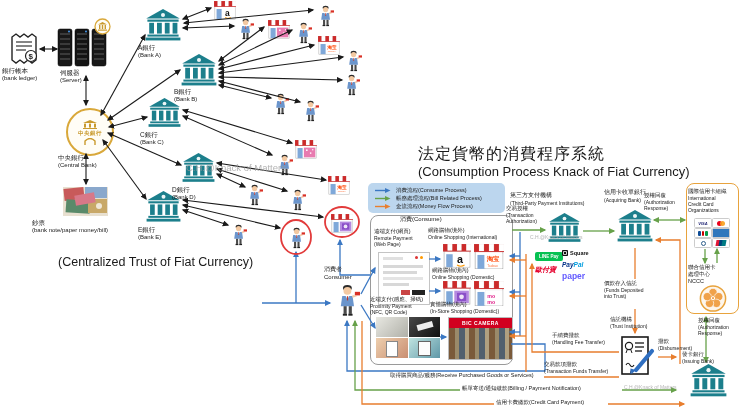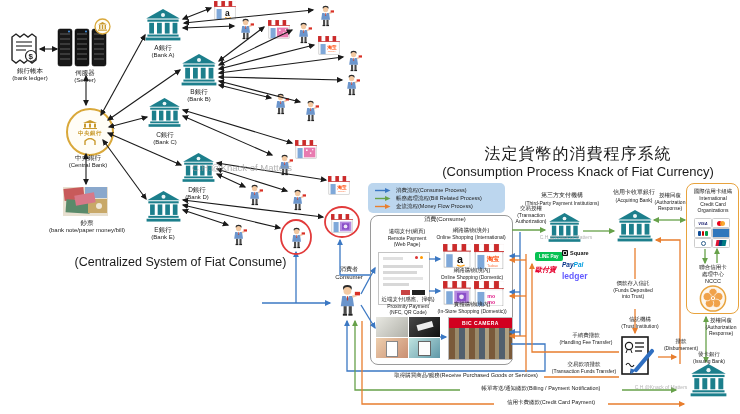--- a/index.html
+++ b/index.html
@@ -1,19 +1,19 @@
 <!DOCTYPE html>
 <html><head>
 <meta charset="utf-8">
 <style>
   html,body{margin:0;padding:0;background:#fff}
   .stage{position:relative;width:740px;height:414px;background:#fff;overflow:hidden;
          font-family:"Liberation Sans","DejaVu Sans",sans-serif;color:#1a1a1a}
   .abs{position:absolute}
-  .lb{position:absolute;text-align:center;color:#1a1a1a;z-index:3;line-height:1.25;white-space:nowrap}
+  .lb{position:absolute;text-align:left;color:#1a1a1a;z-index:3;line-height:1.25;white-space:nowrap}
   .s5{font-size:5px}.s55{font-size:5.5px}.s6{font-size:6px}.s65{font-size:6.5px}
   .wbg{background:#fff;line-height:1.1;padding:0 2px}
   .wm{color:#9a9a9a;opacity:.75;z-index:4}
   .title-zh{font-size:15px;letter-spacing:1px}
   .title-en{font-size:12.5px}
   .rtitle-zh{font-size:16px;letter-spacing:1px}
   .rtitle-en{font-size:13px}
   #legend{position:absolute;left:368px;top:183px;width:137px;height:30px;background:#BCD6EE;
           border-radius:5px;z-index:3;display:flex;flex-direction:column;justify-content:center;
           padding:2px 6px;box-sizing:border-box;gap:1px}
@@ -184,21 +184,21 @@
 
   <div class="logo" style="left:535px;top:252px;background:#06C152;border-radius:2px;color:#fff;font-size:4.5px;font-weight:bold;padding:2px 4px">LINE Pay</div>
   <div class="logo" style="left:562px;top:250px;display:flex;align-items:center;gap:2px">
     <span style="width:6px;height:6px;background:#111;display:inline-block;border-radius:1px;box-shadow:inset 0 0 0 1.2px #111, inset 0 0 0 2px #fff"></span>
     <span style="font-size:5.5px;font-weight:bold;color:#111">Square</span>
   </div>
   <div class="logo" style="left:535px;top:265px;color:#E6002D;font-size:7px;font-weight:bold;font-style:italic">歐付寶</div>
   <div class="logo" style="left:562px;top:261px;font-size:6.5px;font-weight:bold;font-style:italic">
     <span style="color:#003087">Pay</span><span style="color:#009CDE">Pal</span>
   </div>
-  <div class="logo" style="left:562px;top:271px;color:#635BFF;font-size:8.5px;font-weight:bold">ledger</div>
+  <div class="logo" style="left:562px;top:271px;color:#635BFF;font-size:8.5px;font-weight:bold">paper</div>
 
   <div class="orgs-box"></div>
   <div class="card" style="left:694px;top:218px">
     <span style="font-size:4px;font-weight:bold;font-style:italic;color:#1A1F71">VISA</span>
   </div>
   <div class="card" style="left:712px;top:218px">
     <span style="width:5px;height:5px;border-radius:50%;background:#EB001B;margin-right:-2px"></span>
     <span style="width:5px;height:5px;border-radius:50%;background:#F79E1B;opacity:.9"></span>
   </div>
   <div class="card" style="left:694px;top:228px;gap:1px">
@@ -752,21 +752,21 @@
   <div class="lb" style="left:172px;top:186px;width:50px">
     <div class="s65">D銀行</div>
       <div class="s6">(Bank D)</div>
   </div>
   <div class="lb" style="left:138px;top:226px;width:50px">
     <div class="s65">E銀行</div>
       <div class="s6">(Bank E)</div>
   </div>
 
   <div class="lb" style="left:58px;top:255px;width:245px">
-    <div class="title-en">(Centralized System of Fiat Consume)</div>
+    <div class="title-en">(Centralized Trust of Fiat Currency)</div>
   </div>
   <div class="lb" style="left:418px;top:144px;width:320px">
     <div class="rtitle-zh">法定貨幣的消費程序系統</div>
     <div class="rtitle-en">(Consumption Process Knack of Fiat Currency)</div>
   </div>
 
   <div class="lb s6" style="left:400px;top:216px;width:90px">消費(Consume)</div>
   <div class="lb" style="left:374px;top:228px;width:66px">
     <div class="s55">遠端支付(網頁)</div>
       <div class="s5">Remote Payment</div>

